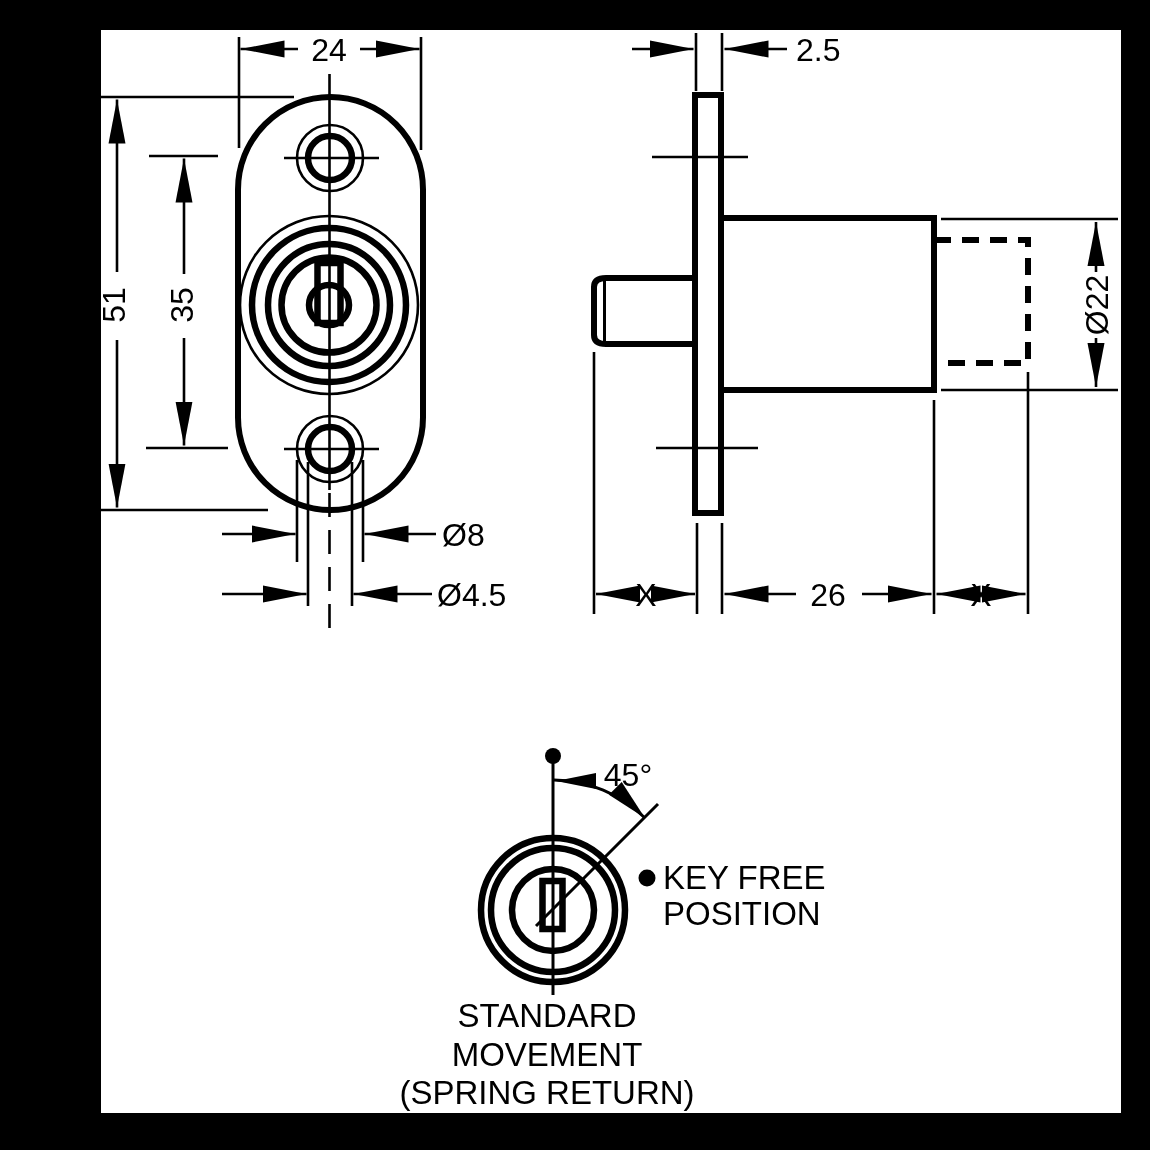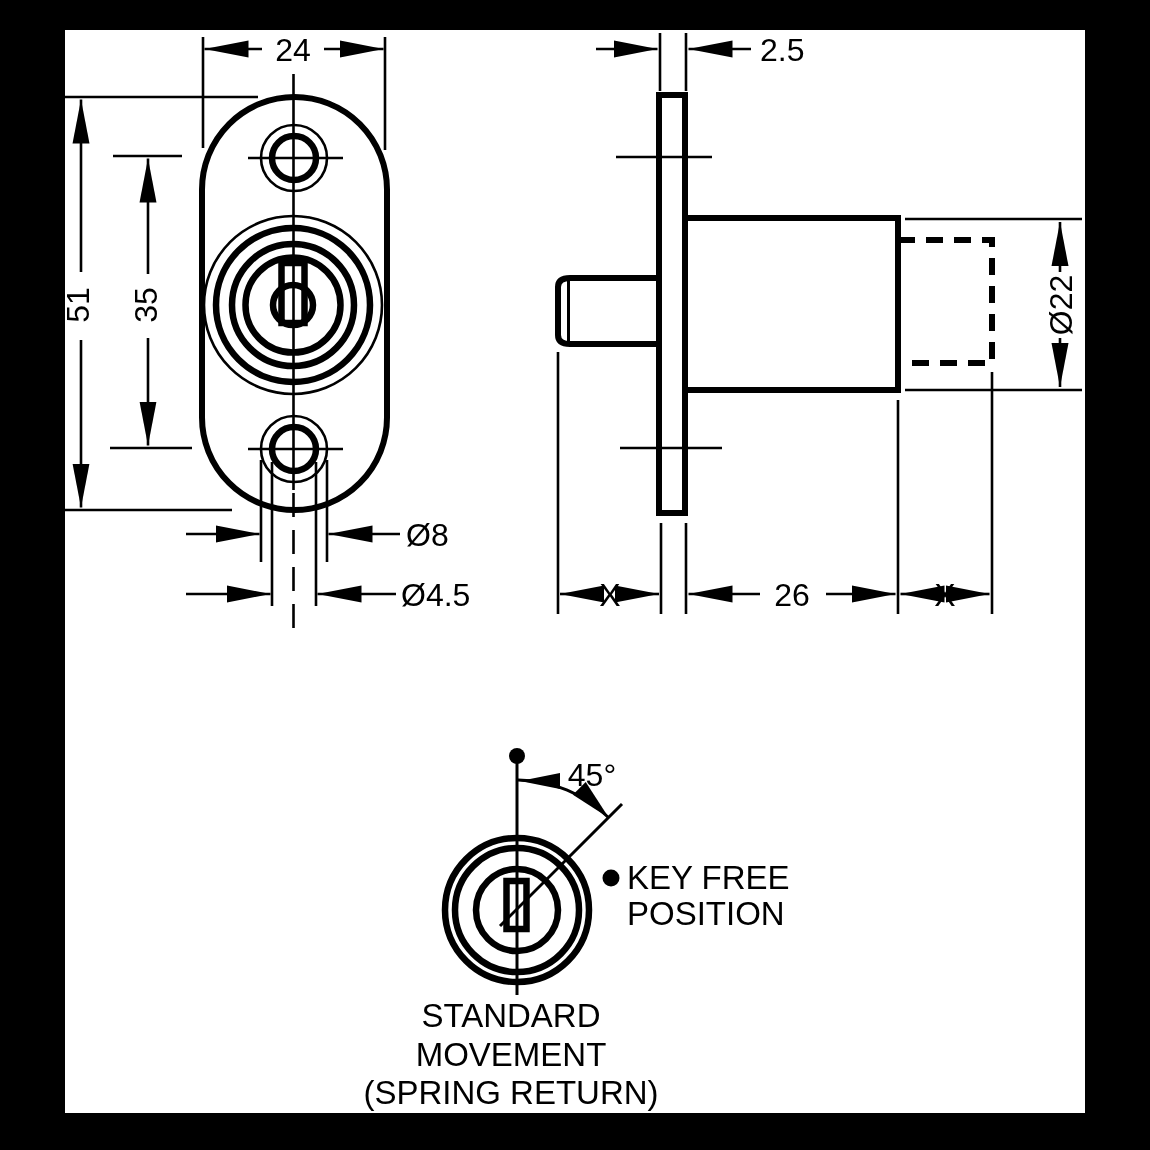--- a/index.html
+++ b/index.html
@@ -8,20 +8,21 @@
     background: #000;
     width: 1150px;
     height: 1150px;
     overflow: hidden;
   }
   .stage {
     position: relative;
     width: 1068px;
     height: 1150px;
     background: #000;
+    padding-left: 36px;
   }
   svg {
     display: block;
     font-family: "Liberation Sans", sans-serif;
   }
   .bold-line  { stroke: #000; stroke-width: 6;   fill: none; }
   .bold-line2 { stroke: #000; stroke-width: 6.5; fill: none; }
   .thin-line  { stroke: #000; stroke-width: 2.6; fill: none; }
   .med-line   { stroke: #000; stroke-width: 3;   fill: none; }
   .dim-text   { font-size: 32px; fill: #000; }

